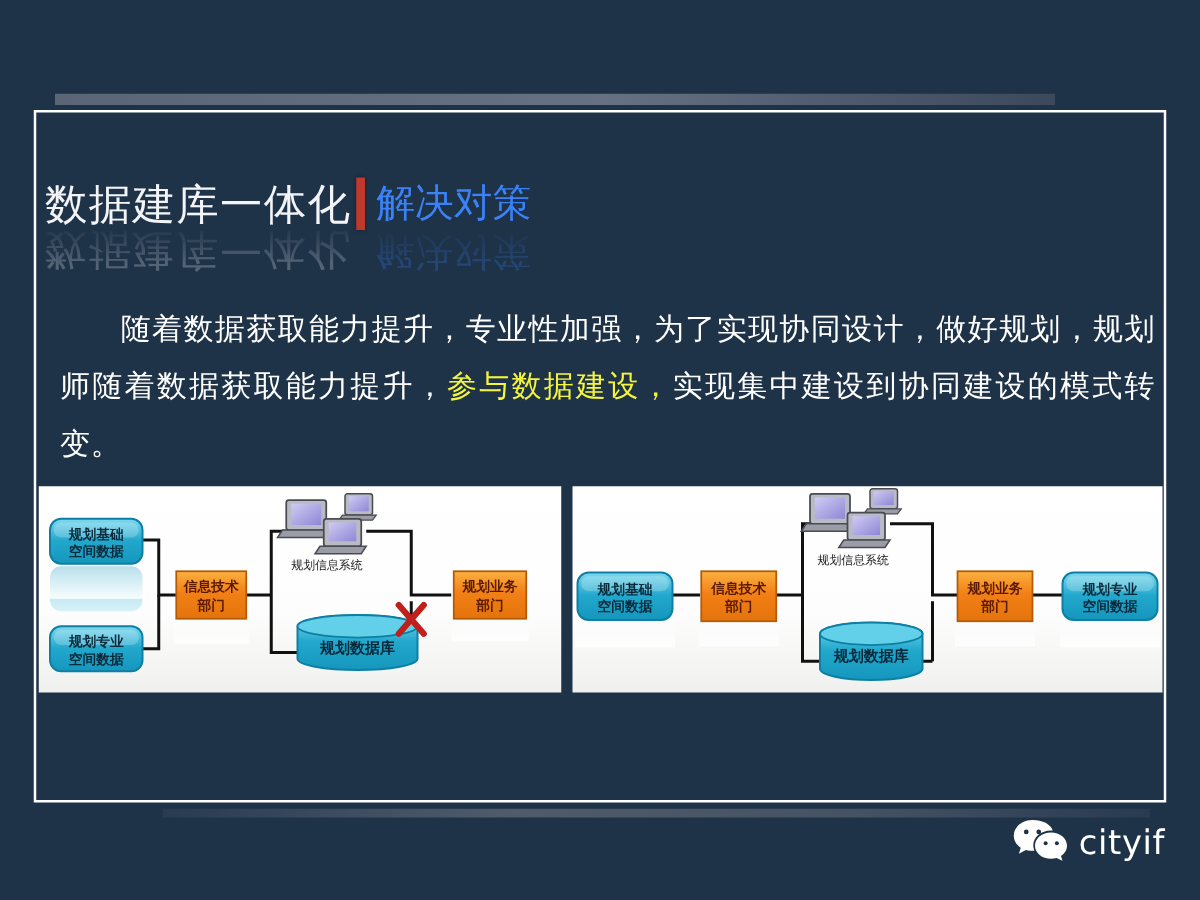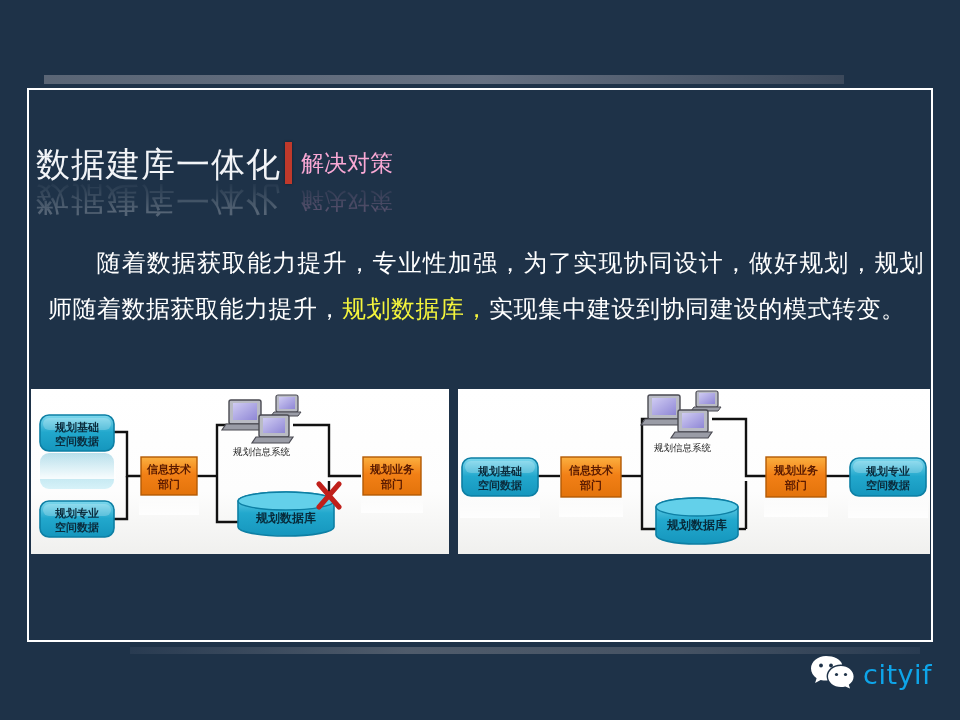--- a/index.html
+++ b/index.html
@@ -31,21 +31,21 @@
   .title-main{
     font-size:34px;color:#f2f4f7;letter-spacing:1px;line-height:40px;
     font-family:"DejaVu Sans","Liberation Sans",sans-serif;font-weight:400;
     white-space:nowrap;
   }
   .title-bar{
     width:7px;height:42px;background:#c0392b;margin:0 9px 0 4px;
     box-shadow:0 0 3px rgba(0,0,0,.4);
   }
   .title-sub{
-    font-size:23px;color:#f9a8d4;line-height:38px;white-space:nowrap;
+    font-size:31px;color:#3b82f6;line-height:38px;white-space:nowrap;
     align-self:flex-end;padding-bottom:2px;
   }
   
   .title-reflect{
     display:flex;align-items:flex-start;height:40px;margin-top:-4px;
     transform:scaleY(-1);opacity:.30;
     -webkit-mask-image:linear-gradient(to top,transparent 0%,rgba(0,0,0,.85) 78%);
             mask-image:linear-gradient(to top,transparent 0%,rgba(0,0,0,.85) 78%);
   }
   .title-reflect .title-bar{visibility:hidden;}
@@ -62,21 +62,21 @@
   .panels{position:absolute;left:31px;top:389px;width:899px;height:165px;display:flex;gap:9px;}
   .panel{
     position:relative;background:linear-gradient(to bottom,#ffffff 0%,#fdfdfd 62%,#f0f0ee 100%);
     overflow:hidden;
   }
   .panel-left{width:418px;}
   .panel-right{width:472px;}
   .panel svg{position:absolute;left:0;top:0;}
   
   .logo{position:absolute;right:28px;top:655px;display:flex;align-items:center;gap:9px;}
-  .logo-text{font-size:27px;color:#0ea5e9;letter-spacing:.5px;line-height:27px;}
+  .logo-text{font-size:27px;color:#ffffff;letter-spacing:.5px;line-height:27px;}
 </style>
 </head>
 <body>
 
 <div class="top-bar"></div>
 <div class="bottom-bar"></div>
 
 <div class="frame"></div>
 
 <div class="title-block">
@@ -86,21 +86,21 @@
     <span class="title-sub">解决对策</span>
   </div>
   <div class="title-row title-reflect" aria-hidden="true">
     <span class="title-main">数据建库一体化</span>
     <span class="title-bar"></span>
     <span class="title-sub">解决对策</span>
   </div>
 </div>
 
 <div class="body-text">
-  <span class="indent"></span><span>随着数据获取能力提升，专业性加强，为了实现协同设计，做好规划，规划师</span><span>随着数据获取能力提升，</span><span class="hl">规划数据库，</span><span>实现集中建设到协同建设的模式转变。</span>
+  <span class="indent"></span><span>随着数据获取能力提升，专业性加强，为了实现协同设计，做好规划，规划师</span><span>随着数据获取能力提升，</span><span class="hl">参与数据建设，</span><span>实现集中建设到协同建设的模式转变。</span>
 </div>
 
 <div class="panels">
 
   <div class="panel panel-left">
     <svg width="418" height="165" viewBox="0 0 418 165" xmlns="http://www.w3.org/2000/svg">
       <defs>
         <linearGradient id="cyanG" x1="0" y1="0" x2="0" y2="1">
           <stop offset="0%" stop-color="#7fd9ee"></stop>
             <stop offset="48%" stop-color="#22a8cd"></stop>

